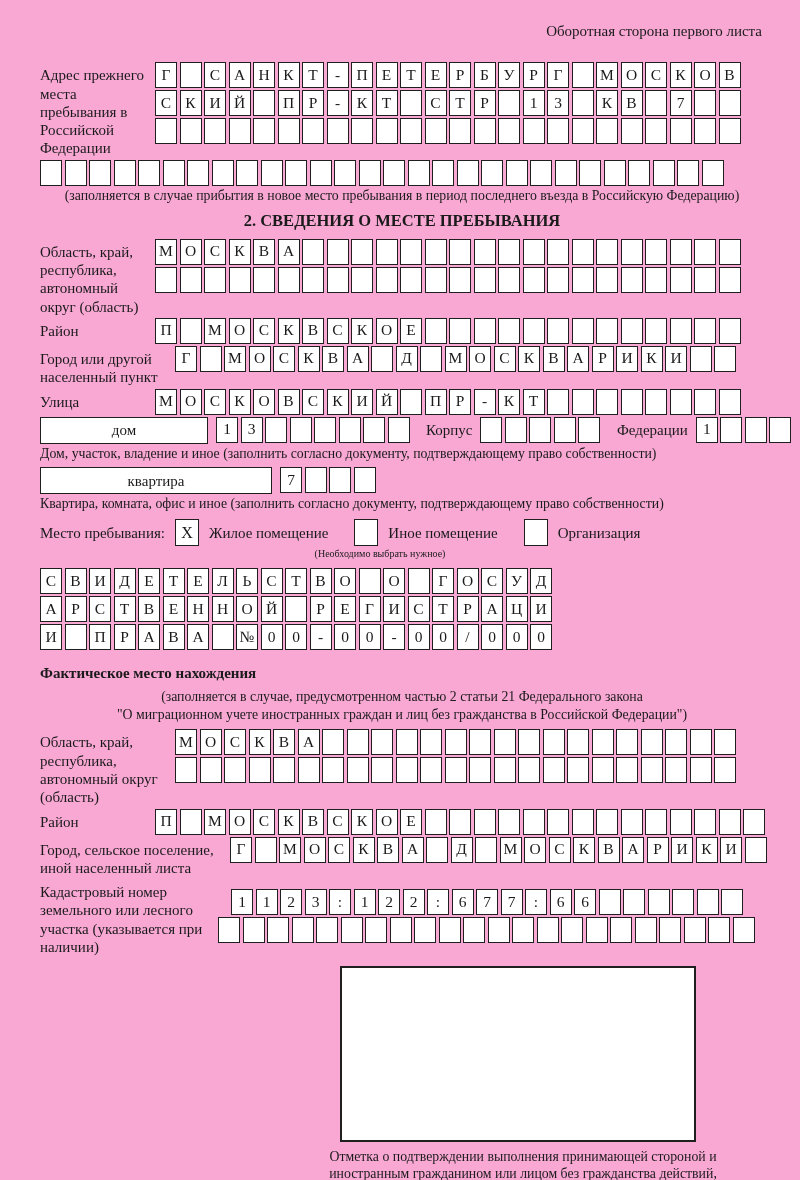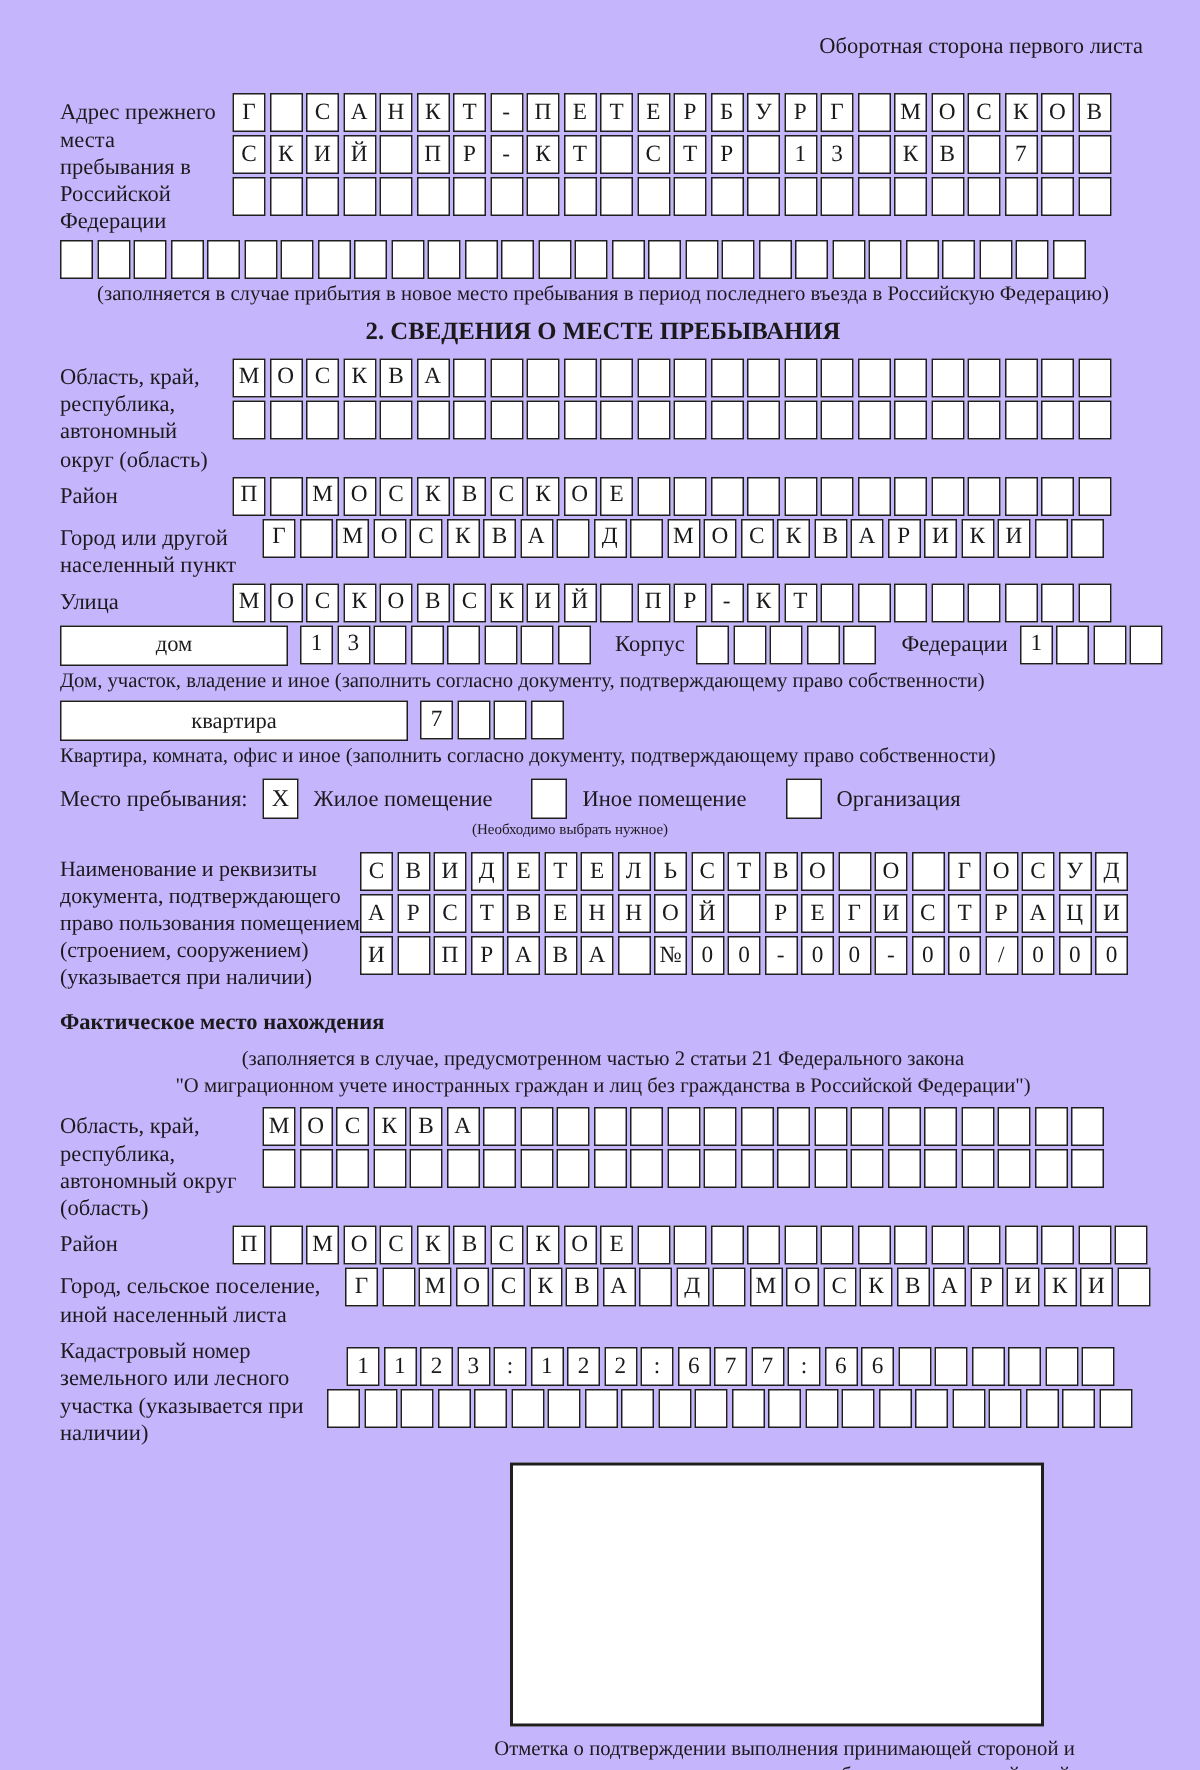--- a/index.html
+++ b/index.html
@@ -1,21 +1,21 @@
 <!DOCTYPE html>
 <html><head>
 <meta charset="utf-8">
 <style>
   * { margin:0; padding:0; box-sizing:border-box; }
   html,body { background:#e8e8e8; }
   .page {
     position:relative;
     width:800px; height:1180px;
     margin:0 auto;
-    background:#c4b5fd;
+    background:#f9a8d4;
     color:#1a1a1a;
     font-family:"Liberation Serif","DejaVu Serif",serif;
     font-size:15px; line-height:1.22;
     padding:18px 36px 0 40px;
     overflow:hidden;
   }
   .hdr-note { text-align:right; margin:4px 2px 22px 0; }
 
   .frow { display:flex; align-items:flex-start; margin-bottom:2px; }
   .lbl { flex:0 0 auto; padding-top:4px; }
@@ -38,21 +38,21 @@
   .note-center { text-align:center; }
 
   .sec-title { text-align:center; font-weight:bold; font-size:16.5px; margin:6px 0 8px 0; }
   .sub-title { text-align:left; font-weight:bold; font-size:15px; margin:12px 0 6px 0; }
 
   .widebox {
     border:1.8px solid #1f1f1f; height:27px;
     display:flex; align-items:center; justify-content:center;
     flex:0 0 auto; background:#fff;
   }
-  .dom-box { width:152px; margin-right:8px; }
+  .dom-box { width:168px; margin-right:8px; }
   .kv-box { width:232px; margin-right:8px; }
   .inline-lbl { padding:4px 8px 0 14px; flex:0 0 auto; }
 
   .stay-row { display:flex; align-items:center; margin:6px 0 2px 0; }
   .cb {
     width:24px; height:27px; border:1.7px solid #1f1f1f;
     display:flex; align-items:center; justify-content:center;
     font-size:16px; background:#fff; flex:0 0 auto;
   }
   .stay-lbl { margin-right:10px; }
@@ -389,21 +389,20 @@
     <span class="cb">X</span>
     <span class="opt-lbl">Жилое помещение</span>
     <span class="cb"></span>
     <span class="opt-lbl">Иное помещение</span>
     <span class="cb"></span>
     <span class="opt-lbl">Организация</span>
   </div>
   <div class="stay-note">(Необходимо выбрать нужное)</div>
 
   <div class="frow">
-    <div class="lbl w200 doc-lbl">Наименование и реквизиты документа, подтверждающего право пользования помещением (строением, сооружением) (указывается при наличии)</div>
     <div class="cellcol">
       <div class="cells">
           <span class="cell">С</span>
           <span class="cell">В</span>
           <span class="cell">И</span>
           <span class="cell">Д</span>
           <span class="cell">Е</span>
           <span class="cell">Т</span>
           <span class="cell">Е</span>
           <span class="cell">Л</span>

